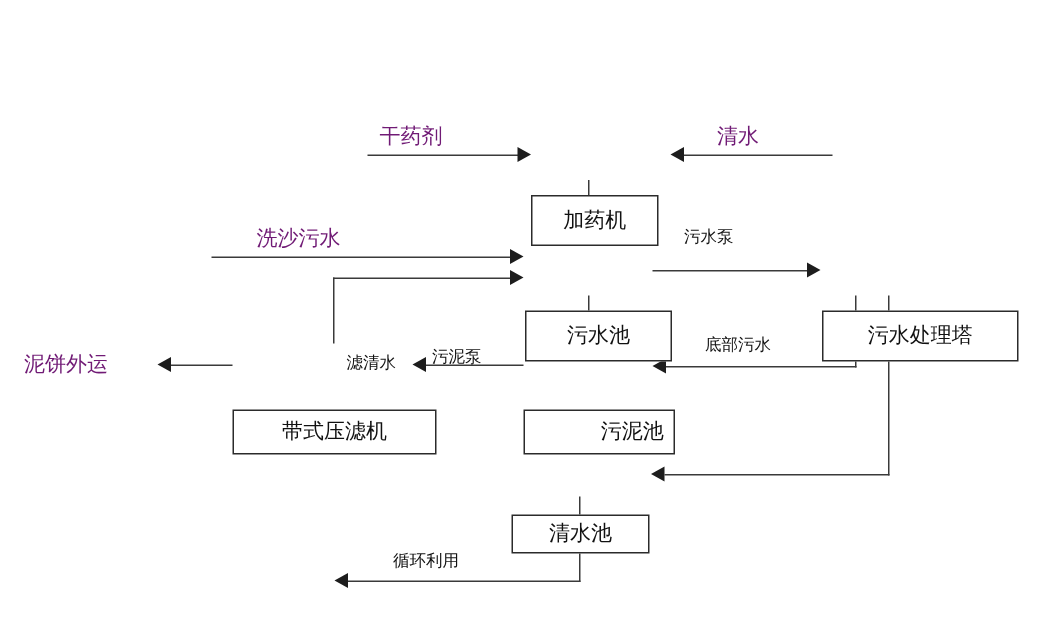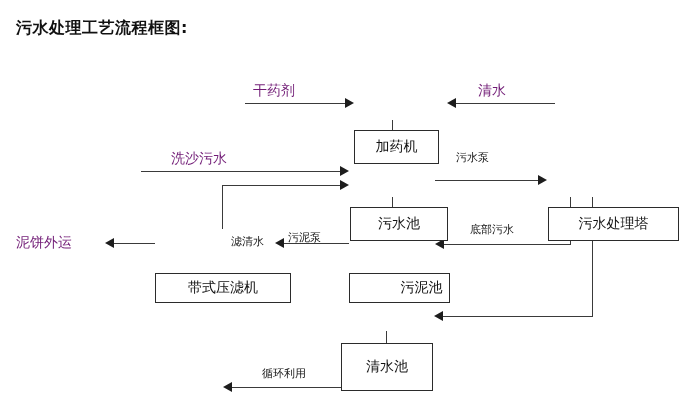--- a/index.html
+++ b/index.html
@@ -86,21 +86,20 @@
     border-left: 5px solid transparent;
     border-right: 5px solid transparent;
     border-top: 9px solid #1d1d1d;
   }
 </style>
 </head>
 <body>
 
 <div id="page">
 
-  <div id="title">污水处理工艺流程框图:</div>
 
   <div class="term" style="left:253px; top:82px;">干药剂</div>
   <div class="h" style="left:245px; top:103px; width:101px;"></div>
   <div class="arrow arrow-r" style="left:345px; top:98px;"></div>
 
   <div class="node" style="left:354px; top:86px; width:85px; height:34px;">加药机</div>
 
   <div class="term" style="left:478px; top:82px;">清水</div>
   <div class="h" style="left:456px; top:103px; width:99px;"></div>
   <div class="arrow arrow-l" style="left:447px; top:98px;"></div>
@@ -138,21 +137,21 @@
   <div class="h" style="left:284px; top:243px; width:65px;"></div>
   <div class="arrow arrow-l" style="left:275px; top:238px;"></div>
 
   <div class="node" style="left:349px; top:229px; width:101px; height:30px;padding-left:44px;">污泥池</div>
 
   <div class="v" style="left:570px; top:197px; height:48px;"></div>
   <div class="h" style="left:444px; top:244px; width:127px;"></div>
   <div class="arrow arrow-l" style="left:435px; top:239px;"></div>
   <div class="edge-label" style="left:470px; top:222px;">底部污水</div>
 
-  <div class="node" style="left:341px; top:299px; width:92px; height:48px;">清水池</div>
+  <div class="node" style="left:341px; top:299px; width:92px; height:26px;">清水池</div>
 
   <div class="v" style="left:592px; top:197px; height:120px;"></div>
   <div class="h" style="left:443px; top:316px; width:150px;"></div>
   <div class="arrow arrow-l" style="left:434px; top:311px;"></div>
 
   <div class="v" style="left:386px; top:331px; height:57px;"></div>
   <div class="h" style="left:232px; top:387px; width:155px;"></div>
   <div class="arrow arrow-l" style="left:223px; top:382px;"></div>
   <div class="edge-label" style="left:262px; top:366px;">循环利用</div>
 

